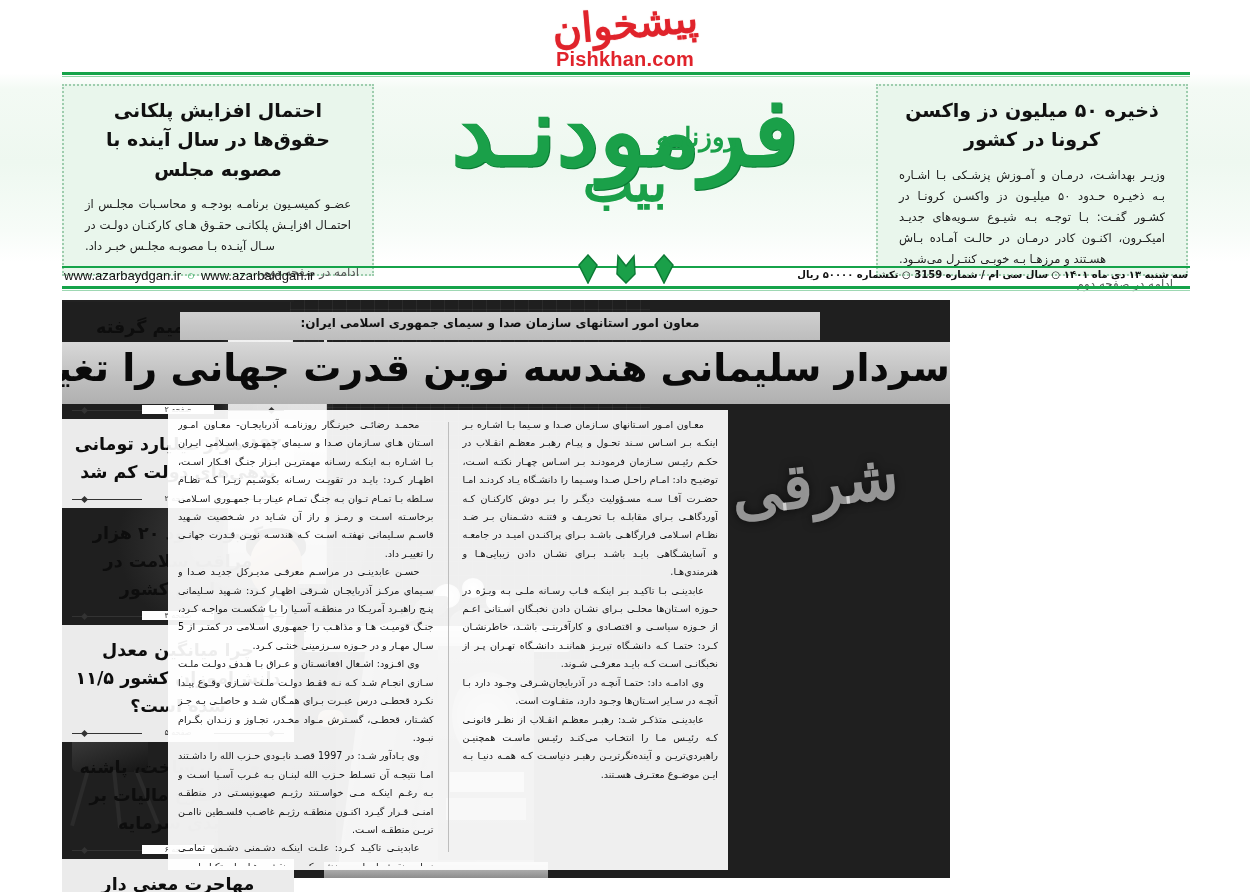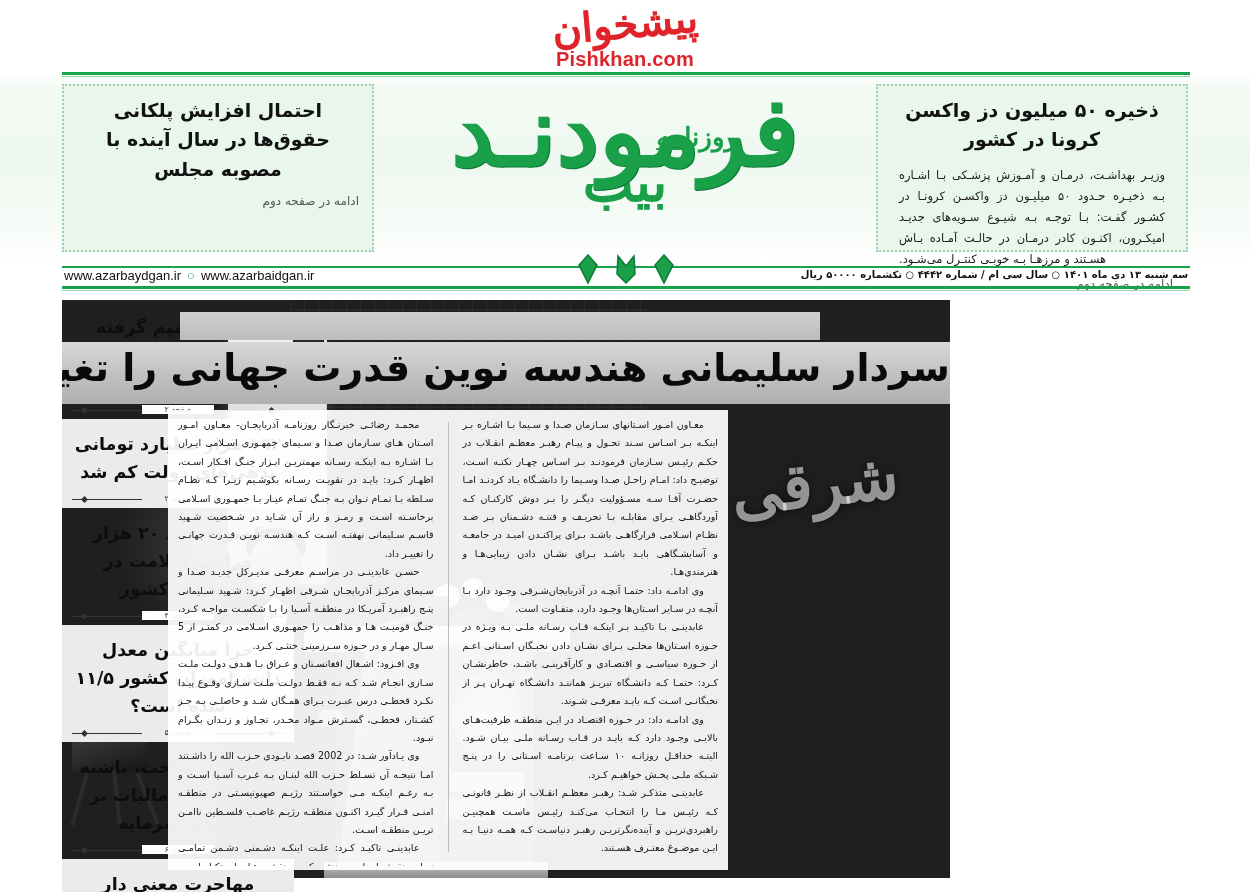--- a/index.html
+++ b/index.html
@@ -59,21 +59,21 @@
     font-size:26px;color:#1aa049;font-weight:600;text-decoration:underline;
   }
   .nameplate-tail{
     margin-top:-26px;
     font-family:"DejaVu Serif","Liberation Serif",serif;
     font-size:54px;color:#1aa049;font-weight:700;letter-spacing:-1px;text-align:center;
   }
 
   
   .teaser{
-    position:absolute;top:84px;width:312px;height:168px;
+    position:absolute;top:84px;width:312px;height:192px;
     background:#e9f6ec;border:2px dotted #9ecdae;
     box-sizing:border-box;padding:10px 13px 1px 13px;
   }
   .teaser.right{right:62px;}
   .teaser.left{left:62px;}
   .teaser h2{
     margin:0 0 10px 0;text-align:center;
     font-family:"DejaVu Sans","Liberation Sans",sans-serif;
     font-size:19px;line-height:1.55;font-weight:700;color:#111;
   }
@@ -341,40 +341,41 @@
     </div>
 
     <div class="teaser right">
       <h2>ذخیره ۵۰ میلیون دز واکسن کرونا در کشور</h2>
       <p>وزیـر بهداشـت، درمـان و آمـوزش پزشـکی بـا اشـاره بـه ذخیـره حـدود ۵۰ میلیـون دز واکسـن کرونـا در کشـور گفـت: بـا توجـه بـه شیـوع سـویه‌های جدیـد امیکـرون، اکنـون کادر درمـان در حالـت آمـاده بـاش هسـتند و مرزهـا بـه خوبـی کنتـرل می‌شـود.</p>
       <div class="cont">ادامه در صفحه دوم</div>
     </div>
 
     <div class="teaser left">
       <h2>احتمال افزایش پلکانی حقوق‌ها در سال آینده با مصوبه مجلس</h2>
+      <p>عضـو کمیسـیون برنامـه بودجـه و محاسـبات مجلـس از احتمـال افزایـش پلکانـی حقـوق هـای کارکنـان دولـت در سـال آینـده بـا مصوبـه مجلـس خبـر داد.</p>
       <div class="cont">ادامه در صفحه دوم</div>
     </div>
   </div>
 
   <div class="inforow">
     <div class="line-top"></div>
 
     <div class="leafset">
       <svg class="leaf" viewBox="0 0 22 30">
         <path d="M11 1 L20 11 L11 29 L2 11 Z" fill="#1aa049" stroke="#0d7a35" stroke-width="1.5"></path>
       </svg>
       <svg class="leaf" viewBox="0 0 22 30">
         <path d="M3 2 L11 12 L19 2 L20 20 L11 29 L2 20 Z" fill="#1aa049" stroke="#0d7a35" stroke-width="1.5"></path>
       </svg>
       <svg class="leaf" viewBox="0 0 22 30">
         <path d="M11 1 L20 11 L11 29 L2 11 Z" fill="#1aa049" stroke="#0d7a35" stroke-width="1.5"></path>
       </svg>
     </div>
 
-    <div class="date-txt">سه شنبه ۱۳ دی ماه ۱۴۰۱ ○ سال سی ام / شماره ۴۴۴۲ ○ تکشماره ۵۰۰۰۰ ریال</div>
+    <div class="date-txt">سه شنبه ۱۳ دی ماه ۱۴۰۱ ○ سال سی ام / شماره 3159 ○ تکشماره ۵۰۰۰۰ ریال</div>
 
     <div class="urls">
       <span>www.azarbaydgan.ir</span><span class="dot">○</span><span>www.azarbaidgan.ir</span>
     </div>
 
     <div class="line-bot"></div>
     <div class="line-bot2"></div>
   </div>
 
   <div class="content">
@@ -431,41 +432,41 @@
           <div class="bodyc"></div>
           <div class="leg" style="left:14px;top:34px;transform:rotate(16deg);"></div>
           <div class="leg" style="left:40px;top:34px;transform:rotate(-6deg);"></div>
           <div class="leg" style="left:62px;top:34px;transform:rotate(-22deg);"></div>
         </div>
 
         <div class="watermark">شرقی</div>
       </div>
 
       <div class="kicker-band"></div>
+      <div class="kicker-txt">معاون امور استانهای سازمان صدا و سیمای جمهوری اسلامی ایران:</div>
 
       <div class="headline-band"></div>
       <div class="headline-txt">سردار سلیمانی هندسه نوین قدرت جهانی را تغییر داد</div>
 
       <div class="textpanel">
         <div class="col">
           <p>معـاون امـور اسـتانهای سـازمان صـدا و سـیما بـا اشـاره بـر اینکـه بـر اسـاس سـند تحـول و پیـام رهبـر معظـم انقـلاب در حکـم رئیـس سـازمان فرمودنـد بـر اسـاس چهـار نکتـه اسـت، توضیـح داد: امـام راحـل صـدا وسـیما را دانشـگاه یـاد کردنـد امـا حضـرت آقـا سـه مسـؤولیت دیگـر را بـر دوش کارکنـان کـه آوردگاهـی بـرای مقابلـه بـا تحریـف و فتنـه دشـمنان بـر ضـد نظـام اسـلامی فرارگاهـی باشـد بـرای پراکنـدن امیـد در جامعـه و آسایشـگاهی بایـد باشـد بـرای نشـان دادن زیبایی‌هـا و هنرمندی‌هـا.</p>
+          <p>عابدینـی بـا تاکیـد بـر اینکـه قـاب رسـانه ملـی بـه ویـژه در حـوزه اسـتان‌ها محلـی بـرای نشـان دادن نخبـگان اسـتانی اعـم از حـوزه سیاسـی و اقتصـادی و کارآفرینـی باشـد، خاطرنشـان کـرد: حتمـا کـه دانشـگاه تبریـز هماننـد دانشـگاه تهـران پـر از نخبگانـی اسـت کـه بایـد معرفـی شـوند.</p>
           <p>وی ادامـه داد: حتمـا آنچـه در آذربایجان‌شـرقی وجـود دارد بـا آنچـه در سـایر اسـتان‌ها وجـود دارد، متفـاوت است.</p>
-          <p>عابدینـی بـا تاکیـد بـر اینکـه قـاب رسـانه ملـی بـه ویـژه در حـوزه اسـتان‌ها محلـی بـرای نشـان دادن نخبـگان اسـتانی اعـم از حـوزه سیاسـی و اقتصـادی و کارآفرینـی باشـد، خاطرنشـان کـرد: حتمـا کـه دانشـگاه تبریـز هماننـد دانشـگاه تهـران پـر از نخبگانـی اسـت کـه بایـد معرفـی شـوند.</p>
-          <p>وی ادامـه داد: در حـوزه اقتصـاد در ایـن منطقـه ظرفیت‌هـای بالایـی وجـود دارد کـه بایـد در قـاب رسـانه ملـی بیـان شـود. البتـه حداقـل روزانـه ۱۰ سـاعت برنامـه اسـتانی را در پنـج شـبکه ملـی پخـش خواهیـم کـرد.</p>
           <p>عابدینـی متذکـر شـد: رهبـر معظـم انقـلاب از نظـر قانونـی کـه رئیـس مـا را انتخـاب می‌کنـد رئیـس ماسـت همچنیـن راهبردی‌تریـن و آینده‌نگرتریـن رهبـر دنیاسـت کـه همـه دنیـا بـه ایـن موضـوع معتـرف هسـتند.</p>
 
         </div>
 
         <div class="coldiv"></div>
 
         <div class="col">
           <p>محمـد رضائـی خبرنـگار روزنامـه آذربایجـان- معـاون امـور اسـتان هـای سـازمان صـدا و سـیمای جمهـوری اسـلامی ایـران بـا اشـاره بـه اینکـه رسـانه مهمتریـن ابـزار جنـگ افـکار اسـت، اظهـار کـرد: بایـد در تقویـت رسـانه بکوشـیم زیـرا کـه نظـام سـلطه بـا تمـام تـوان بـه جنـگ تمـام عیـار بـا جمهـوری اسـلامی برخاسـته اسـت و رمـز و راز آن شـاید در شـخصیت شـهید قاسـم سـلیمانی نهفتـه اسـت کـه هندسـه نویـن قـدرت جهانـی را تغییـر داد.</p>
           <p>حسـن عابدینـی در مراسـم معرفـی مدیـرکل جدیـد صـدا و سـیمای مرکـز آذربایجـان شـرقی اظهـار کـرد: شـهید سـلیمانی پنـج راهبـرد آمریـکا در منطقـه آسـیا را بـا شکسـت مواجـه کـرد، جنـگ قومیـت هـا و مذاهـب را جمهـوری اسـلامی در کمتـر از 5 سـال مهـار و در حـوزه سـرزمینی خنثـی کـرد.</p>
           <p>وی افـزود: اشـغال افغانسـتان و عـراق بـا هـدف دولـت ملـت سـازی انجـام شـد کـه نـه فقـط دولـت ملـت سـازی وقـوع پیـدا نکـرد قحطـی درس عبـرت بـرای همـگان شـد و حاصلـی بـه جـز کشـتار، قحطـی، گسـترش مـواد مخـدر، تجـاوز و زنـدان بگـرام نبـود.</p>
-          <p>وی یـادآور شـد: در 2002 قصـد نابـودی حـزب الله را داشـتند امـا نتیجـه آن تسـلط حـزب الله لبنـان بـه غـرب آسـیا اسـت و بـه رغـم اینکـه مـی خواسـتند رژیـم صهیونیسـتی در منطقـه امنـی قـرار گیـرد اکنـون منطقـه رژیـم غاصـب فلسـطین ناامـن تریـن منطقـه اسـت.</p>
+          <p>وی یـادآور شـد: در 1997 قصـد نابـودی حـزب الله را داشـتند امـا نتیجـه آن تسـلط حـزب الله لبنـان بـه غـرب آسـیا اسـت و بـه رغـم اینکـه مـی خواسـتند رژیـم صهیونیسـتی در منطقـه امنـی قـرار گیـرد اکنـون منطقـه رژیـم غاصـب فلسـطین ناامـن تریـن منطقـه اسـت.</p>
           <p>عابدینـی تاکیـد کـرد: علـت اینکـه دشـمنی دشـمن تمامـی نـدارد، نقـش ایـران در خنثـی کـردن نقشـه هـای اسـتکبار اسـت و بـه گفتـه ترامـپ هفـت تریلیـون دلار و چهـار دولـت آمریـکا هزینـه کردنـد ولـی آمریـکا بـا ذلـت</p>
         </div>
       </div>
     </div>
 
     <div class="sidebar">
 
       <div class="sb-item">
         <h3>دولت تصمیم گرفته قیمت کالاها را تا دو سال ثابت نگه داریم</h3>
         <div class="sb-rule">

